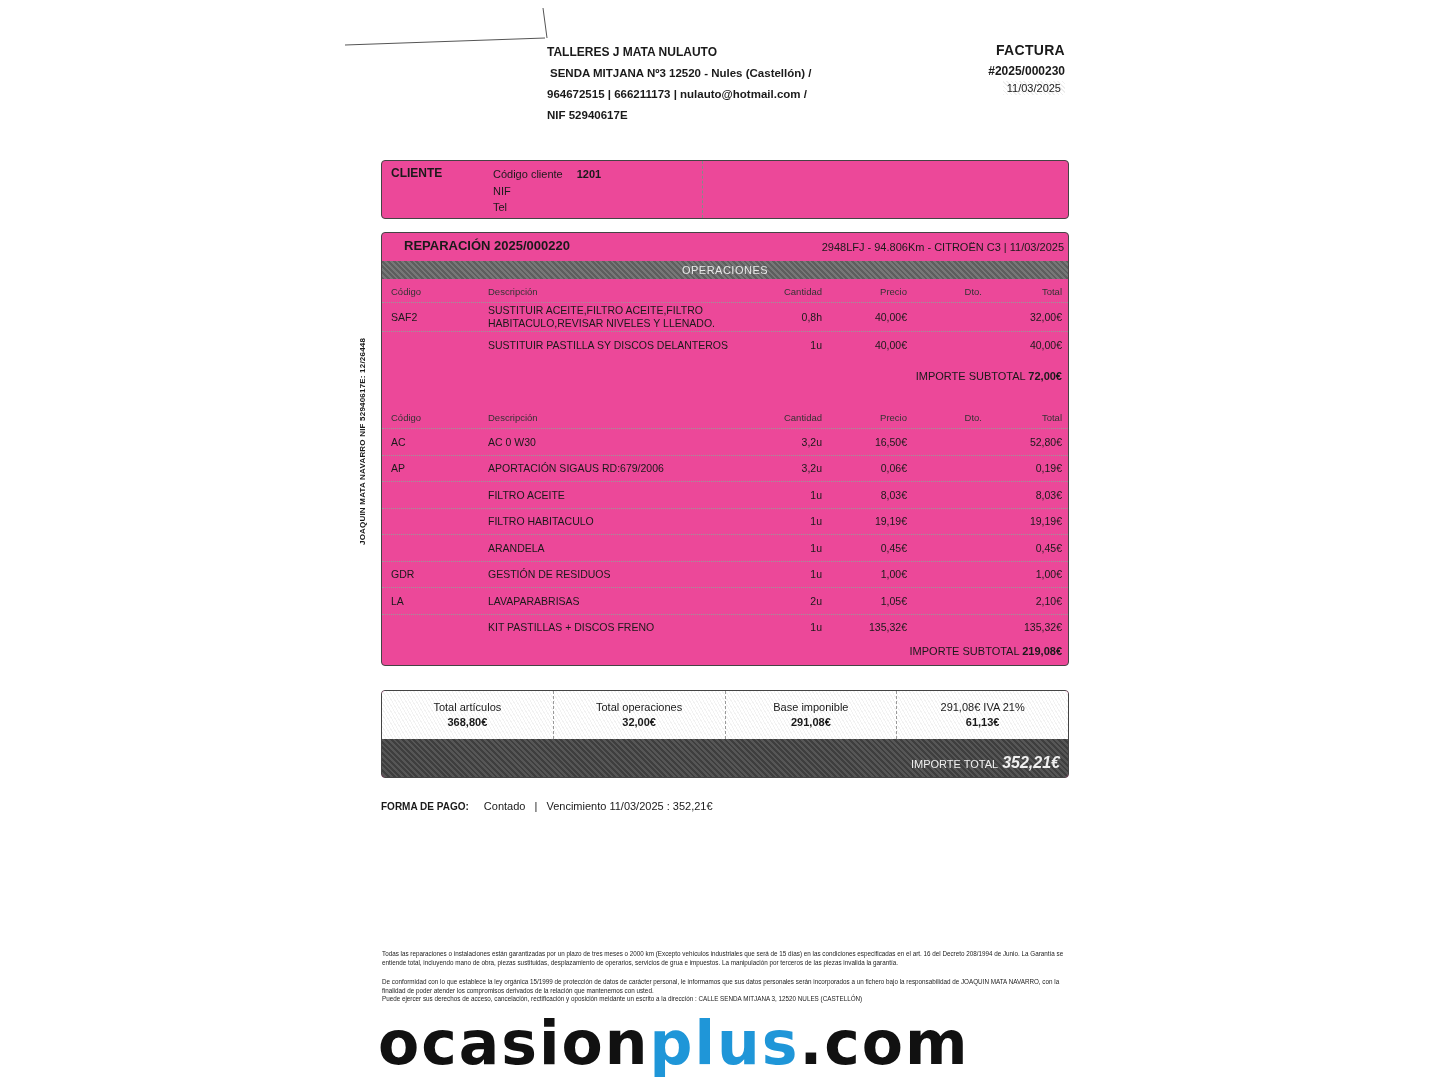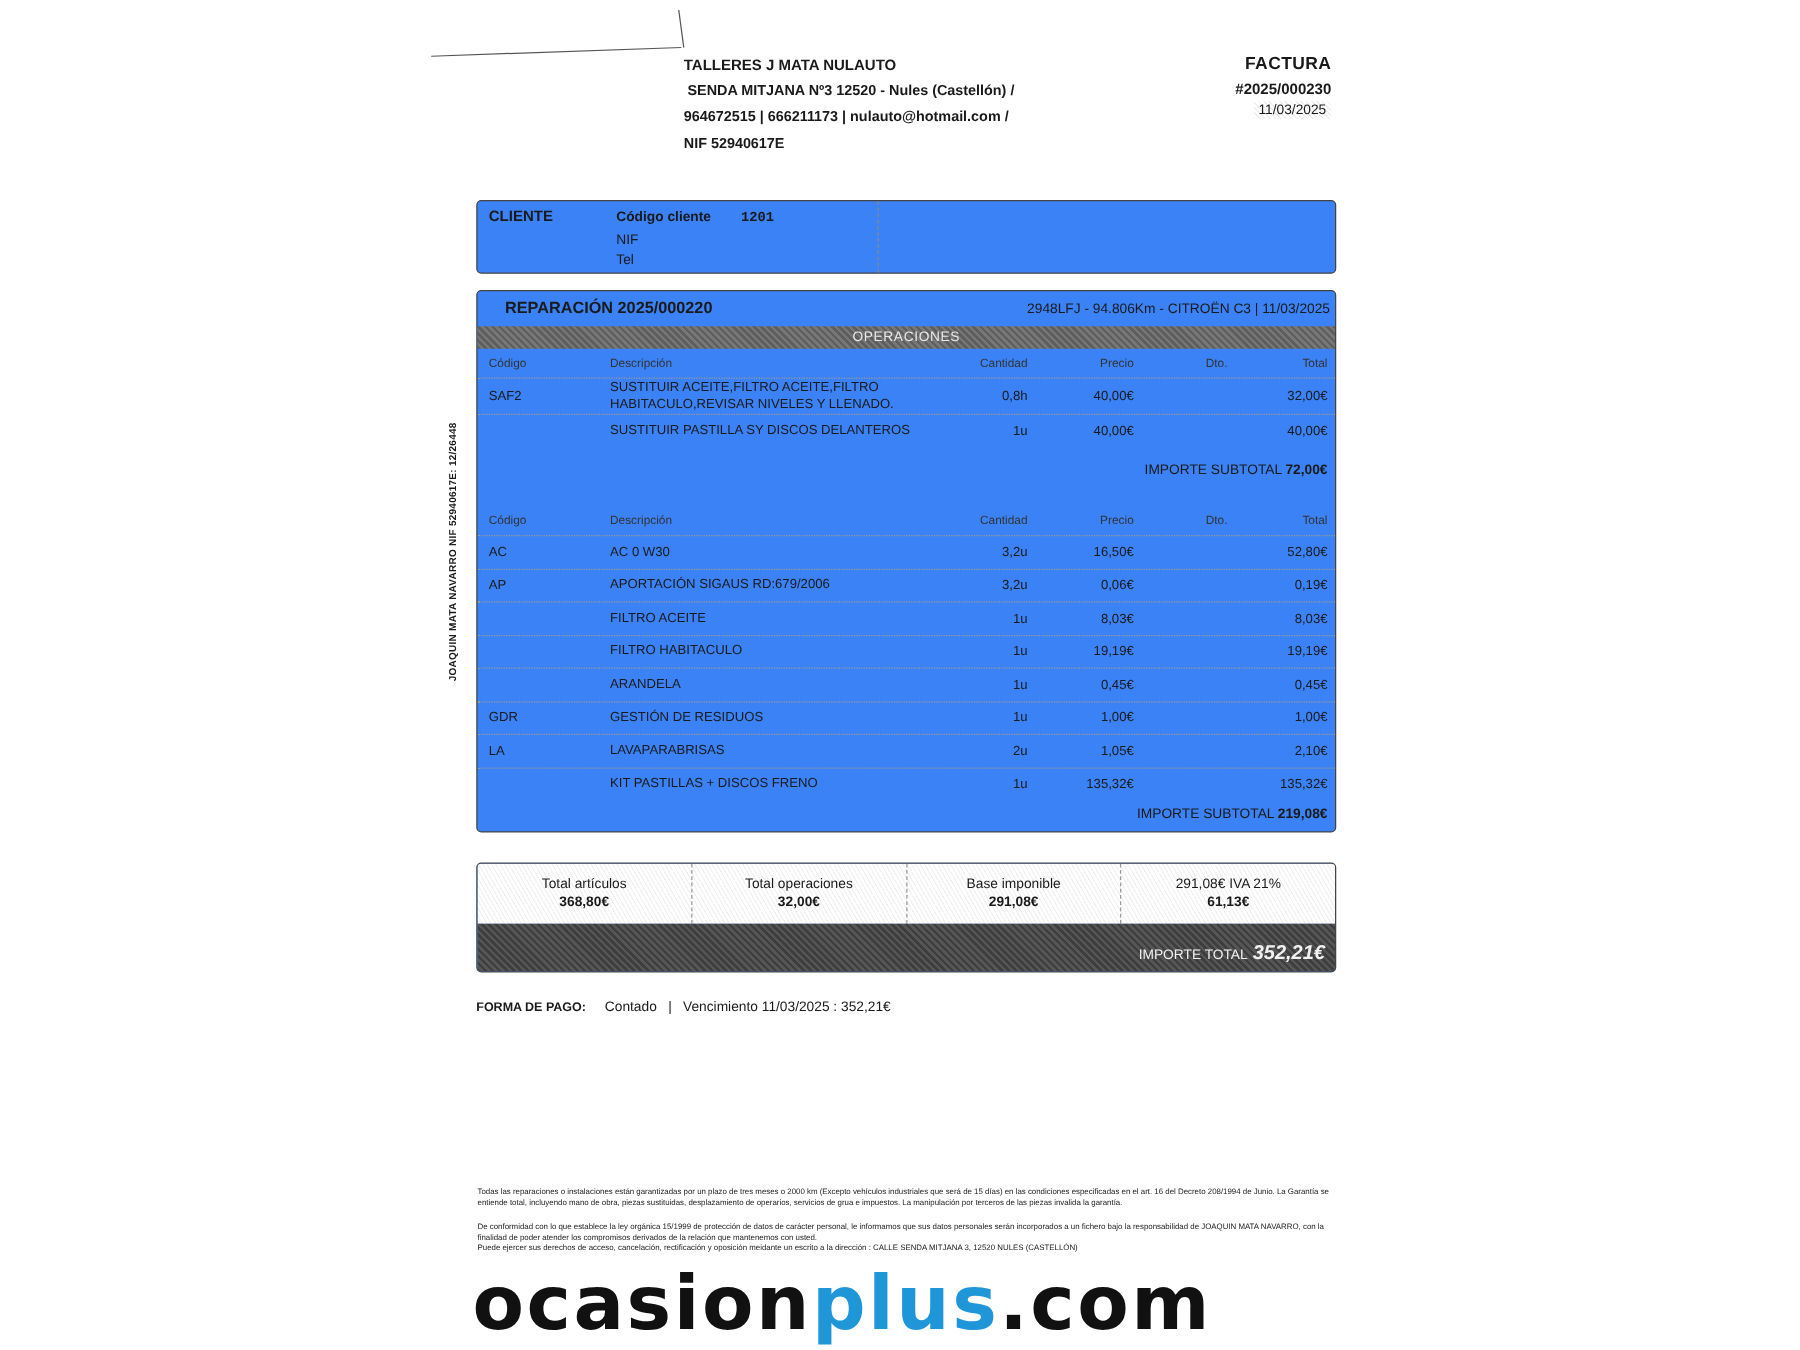--- a/index.html
+++ b/index.html
@@ -9,26 +9,26 @@
   }
   .scan-mark { position: absolute; }
   .header-company { position: absolute; left: 547px; top: 42px; font-size: 11.5px; line-height: 21px; }
   .header-company .name { font-weight: bold; font-size: 12px; }
   .header-company .line { font-weight: bold; }
   .invoice-block { position: absolute; right: 375px; top: 42px; text-align: right; }
   .invoice-block .title { font-weight: bold; font-size: 14px; letter-spacing: 0.3px; }
   .invoice-block .number { font-weight: bold; font-size: 12px; margin-top: 6px; }
   .invoice-block .date { font-size: 11px; margin-top: 6px; padding: 1px 4px; background: repeating-linear-gradient(45deg,#eee 0 1px,#fff 1px 3px); }
 
-  .box { position: absolute; border: 1.5px solid #444; border-radius: 4px; background: #3b82f6; }
+  .box { position: absolute; border: 1.5px solid #444; border-radius: 4px; background: #ec4899; }
   .client-box { left: 381px; top: 160px; width: 686px; height: 57px; }
   .client-box .label { position: absolute; left: 9px; top: 5px; font-weight: bold; font-size: 12px; }
   .client-box .fields { position: absolute; left: 111px; top: 5px; font-size: 11px; line-height: 16.5px; }
-  .client-box .fields .code-label { font-weight: bold; }
-  .client-box .fields .code-val { font-weight: bold; margin-left: 24px; font-family: Liberation Mono, monospace; }
+  .client-box .fields .code-label { font-weight: normal; }
+  .client-box .fields .code-val { font-weight: bold; margin-left: 14px; }
   .client-box .divider { position: absolute; left: 320px; top: 0; bottom: 0; border-left: 1px dashed #888; }
 
   .repair-box { left: 381px; top: 232px; width: 686px; height: 432px; }
   .repair-head { position: absolute; left: 6px; top: 5px; right: 4px; height: 20px; }
   .repair-head .title { position: absolute; left: 0; top: 0; font-weight: bold; font-size: 13px; padding-left: 16px; }
   .repair-head .vehicle { position: absolute; right: 0; top: 3px; font-size: 11px; }
   .section-bar {
     position: absolute; left: 0; right: 0; height: 18px;
     background: repeating-linear-gradient(45deg, #5e5e5e 0 2px, #777 2px 4px);
     color: #e8e8e8; font-size: 11px; text-align: center; line-height: 18px; letter-spacing: 0.5px;

